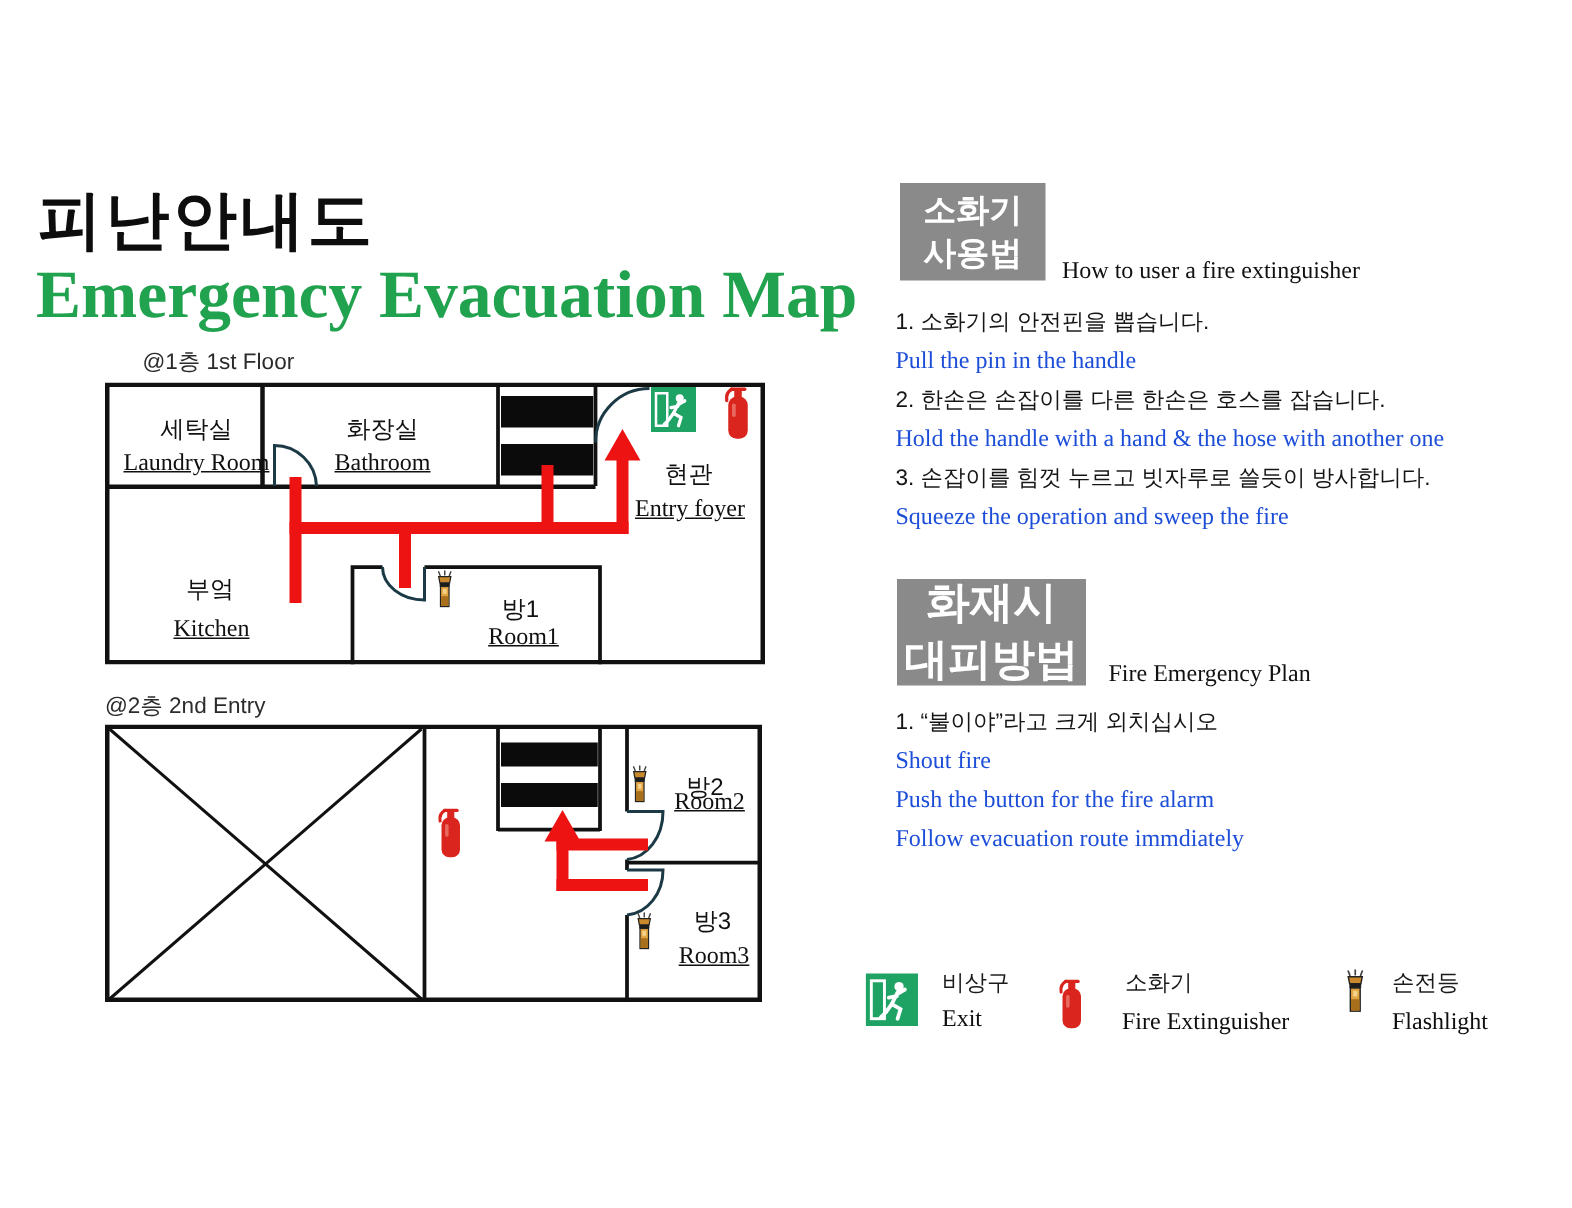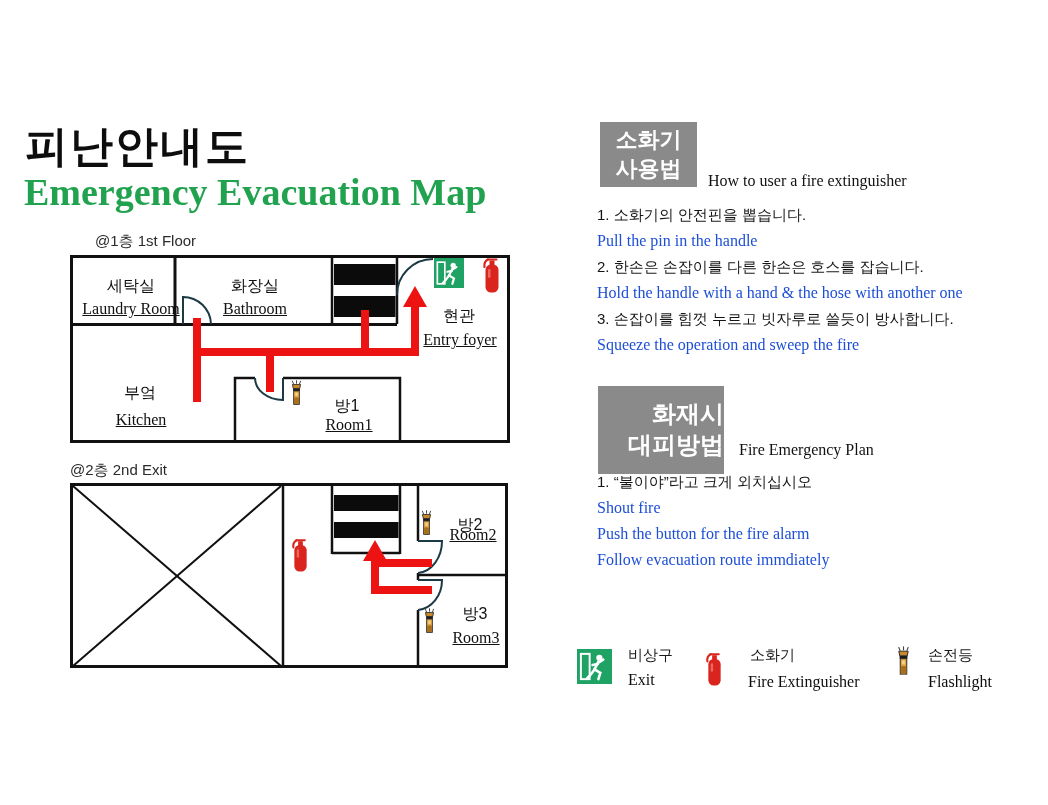--- a/index.html
+++ b/index.html
@@ -2,21 +2,21 @@
 <html><head>
 <meta charset="utf-8">
 <style>
   html,body{margin:0;padding:0;background:#fff;}
   .page{position:relative;width:1048px;height:805px;background:#ffffff;overflow:hidden;
         font-family:"Liberation Sans",sans-serif;color:#111;}
   .abs{position:absolute;}
 
   
   .title-kr{left:25px;top:118px;font-size:43px;font-weight:bold;color:#0d0d0d;letter-spacing:2px;}
-  .title-en{left:24px;top:170px;font-size:38px;font-weight:bold;color:#21A24E;
+  .title-en{left:24px;top:170px;font-size:45px;font-weight:bold;color:#21A24E;
             font-family:"Liberation Serif",serif;}
   .floor-label{font-size:15px;color:#2b2b2b;}
 
   
   .plan-label{position:absolute;transform:translateX(-50%);white-space:nowrap;text-align:center;}
   .plan-label.en{font-family:"Liberation Serif",serif;font-size:16px;color:#101010;text-decoration:underline;}
 
   
   .gray-box{background:#8A8A8A;color:#ffffff;font-weight:bold;text-align:center;
             display:flex;flex-direction:column;justify-content:center;}
@@ -124,21 +124,21 @@
   <div class="plan-label en" style="left:131px;top:300px;">Laundry Room</div>
   <div class="plan-label kr" style="left:255px;top:276px;">화장실</div>
   <div class="plan-label en" style="left:255px;top:300px;">Bathroom</div>
   <div class="plan-label kr" style="left:459px;top:306px;">현관</div>
   <div class="plan-label en" style="left:460px;top:331px;">Entry foyer</div>
   <div class="plan-label kr" style="left:140px;top:383px;">부엌</div>
   <div class="plan-label en" style="left:141px;top:411px;">Kitchen</div>
   <div class="plan-label kr" style="left:347px;top:396px;text-align:right;">방1</div>
   <div class="plan-label en" style="left:349px;top:416px;">Room1</div>
 
-  <div class="abs floor-label" style="left:70px;top:461px;">@2층 2nd Exit</div>
+  <div class="abs floor-label" style="left:70px;top:461px;">@2층 2nd Entry</div>
 
   <svg class="abs" style="left:70px;top:483px;" width="438" height="185" viewBox="0 0 438 185">
     <rect x="1.5" y="1.5" width="435" height="182" fill="none" stroke="#111" stroke-width="3"></rect>
     <line x1="213" y1="1" x2="213" y2="184" stroke="#111" stroke-width="2.5"></line>
 
     <g stroke="#111" stroke-width="2">
       <line x1="3" y1="3" x2="211" y2="183"></line>
       <line x1="211" y1="3" x2="3" y2="183"></line>
     </g>
 
@@ -191,21 +191,21 @@
 
   <div class="abs steps" style="left:597px;top:202px;">
     <div class="line kr">1.  소화기의 안전핀을 뽑습니다.</div>
     <div class="line en">Pull the pin in the handle</div>
     <div class="line kr">2. 한손은 손잡이를 다른 한손은 호스를 잡습니다.</div>
     <div class="line en">Hold the handle with a hand &amp; the hose with another one</div>
     <div class="line kr">3. 손잡이를 힘껏 누르고 빗자루로 쓸듯이 방사합니다.</div>
     <div class="line en">Squeeze the operation and sweep the fire</div>
   </div>
 
-  <div class="abs gray-box" style="left:598px;top:386px;width:126px;height:88px;font-size:24px;align-items:flex-end;">
+  <div class="abs gray-box" style="left:598px;top:386px;width:126px;height:71px;font-size:29px;">
     <div class="ln">화재시</div>
     <div class="ln">대피방법</div>
   </div>
   <div class="abs section-en" style="left:739px;top:413px;">Fire Emergency Plan</div>
 
   <div class="abs steps" style="left:597px;top:469px;">
     <div class="line kr">1.  “불이야”라고 크게 외치십시오</div>
     <div class="line en">Shout fire</div>
     <div class="line en">Push the button for the fire alarm</div>
     <div class="line en">Follow evacuation route immdiately</div>

